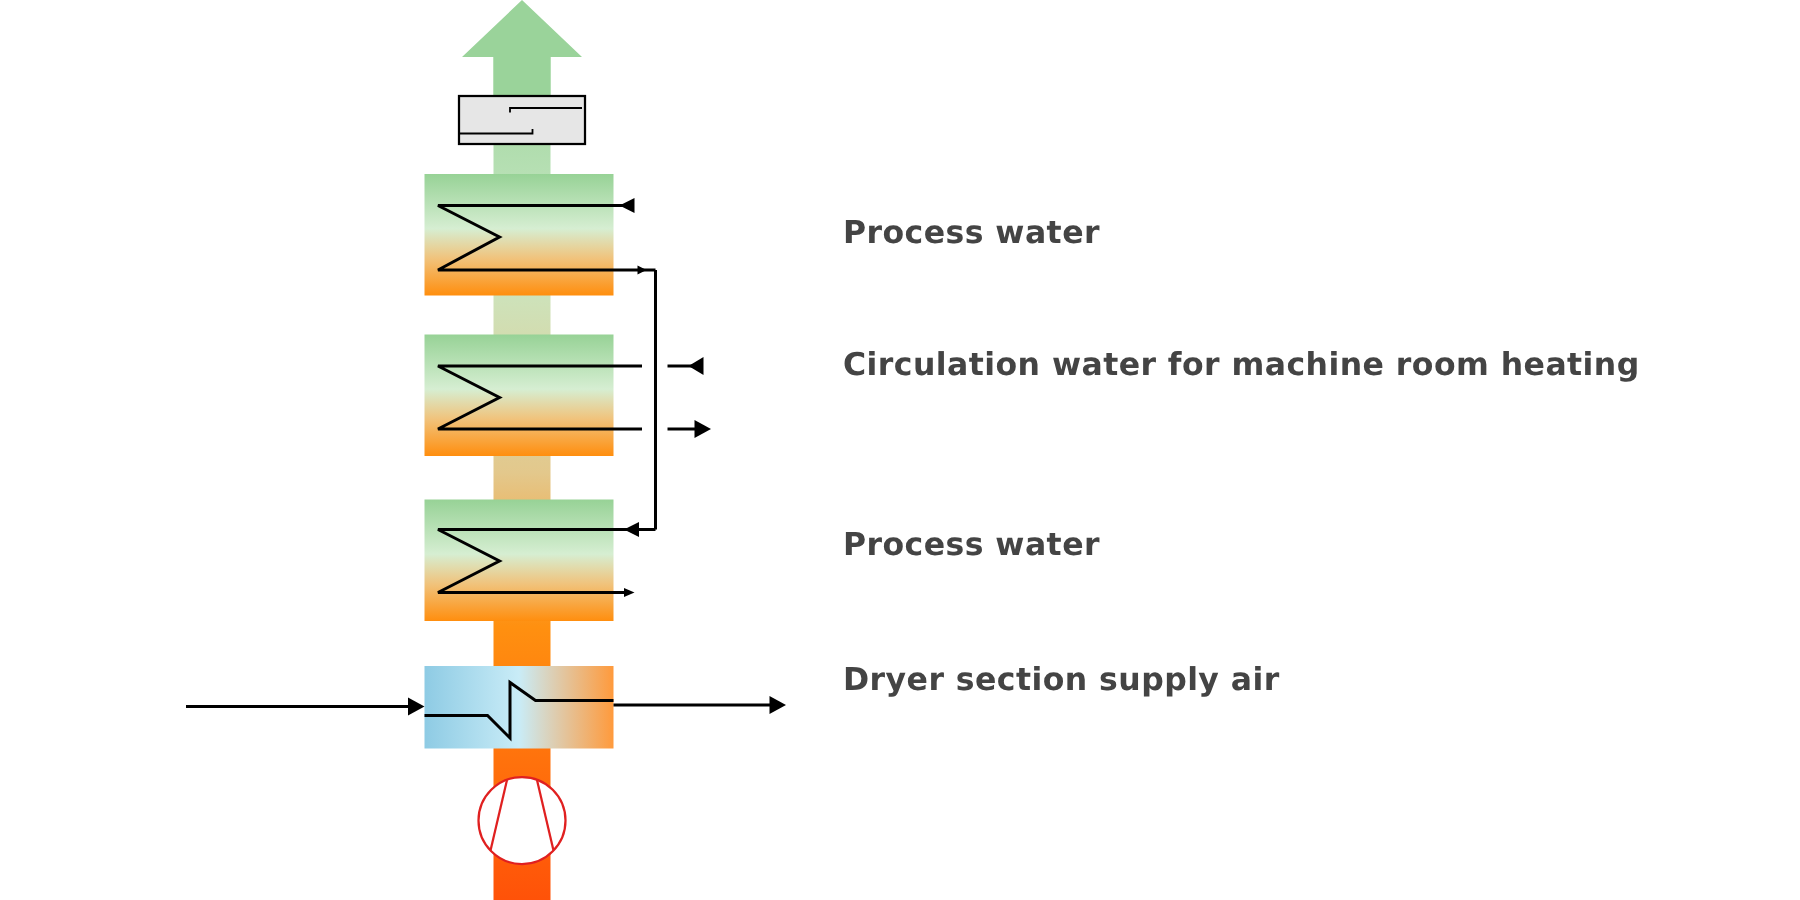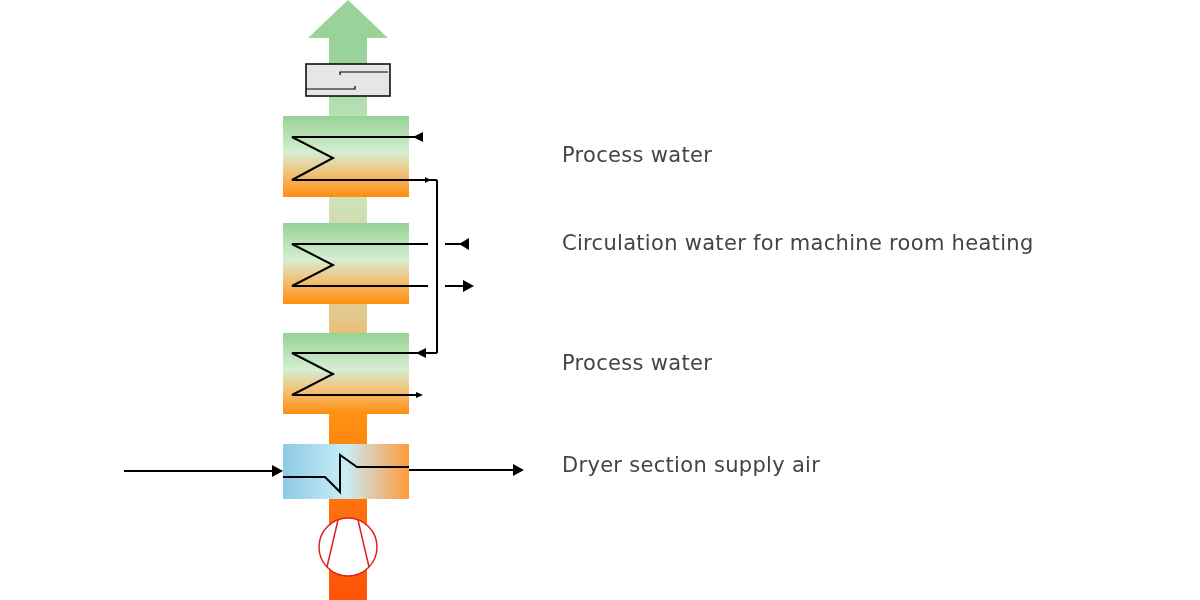--- a/index.html
+++ b/index.html
@@ -2,21 +2,21 @@
 <html><head>
   <meta charset="utf-8">
   <style>
     html, body { margin: 0; padding: 0; background: #ffffff; }
     body { width: 1200px; height: 600px; position: relative; overflow: hidden; }
     #diagram { position: absolute; left: 0; top: 0; }
     .label {
       position: absolute;
       left: 562px;
       font-family: "DejaVu Sans", sans-serif;
-      font-weight: normal;
+      font-weight: bold;
       font-size: 21px;
       color: #444444;
       white-space: nowrap;
       letter-spacing: 0.3px;
     }
   </style>
 </head>
 <body>
 
 <svg id="diagram" width="1200" height="600" viewBox="0 0 1200 600" xmlns="http://www.w3.org/2000/svg">
@@ -91,13 +91,13 @@
   <g>
     <circle cx="348" cy="547" r="29" fill="#ffffff" stroke="#e02020" stroke-width="1.5"></circle>
     <line x1="338" y1="520" x2="327" y2="567" stroke="#e02020" stroke-width="1.5"></line>
     <line x1="358" y1="520" x2="369" y2="567" stroke="#e02020" stroke-width="1.5"></line>
   </g>
 </svg>
 
 <div class="label" style="top:143px;">Process water</div>
 <div class="label" style="top:231px;">Circulation water for machine room heating</div>
 <div class="label" style="top:351px;">Process water</div>
-<div class="label" style="top:453px;">Dryer section supply air</div>
+<div class="label" style="top:441px;">Dryer section supply air</div>
 
 </body></html>

